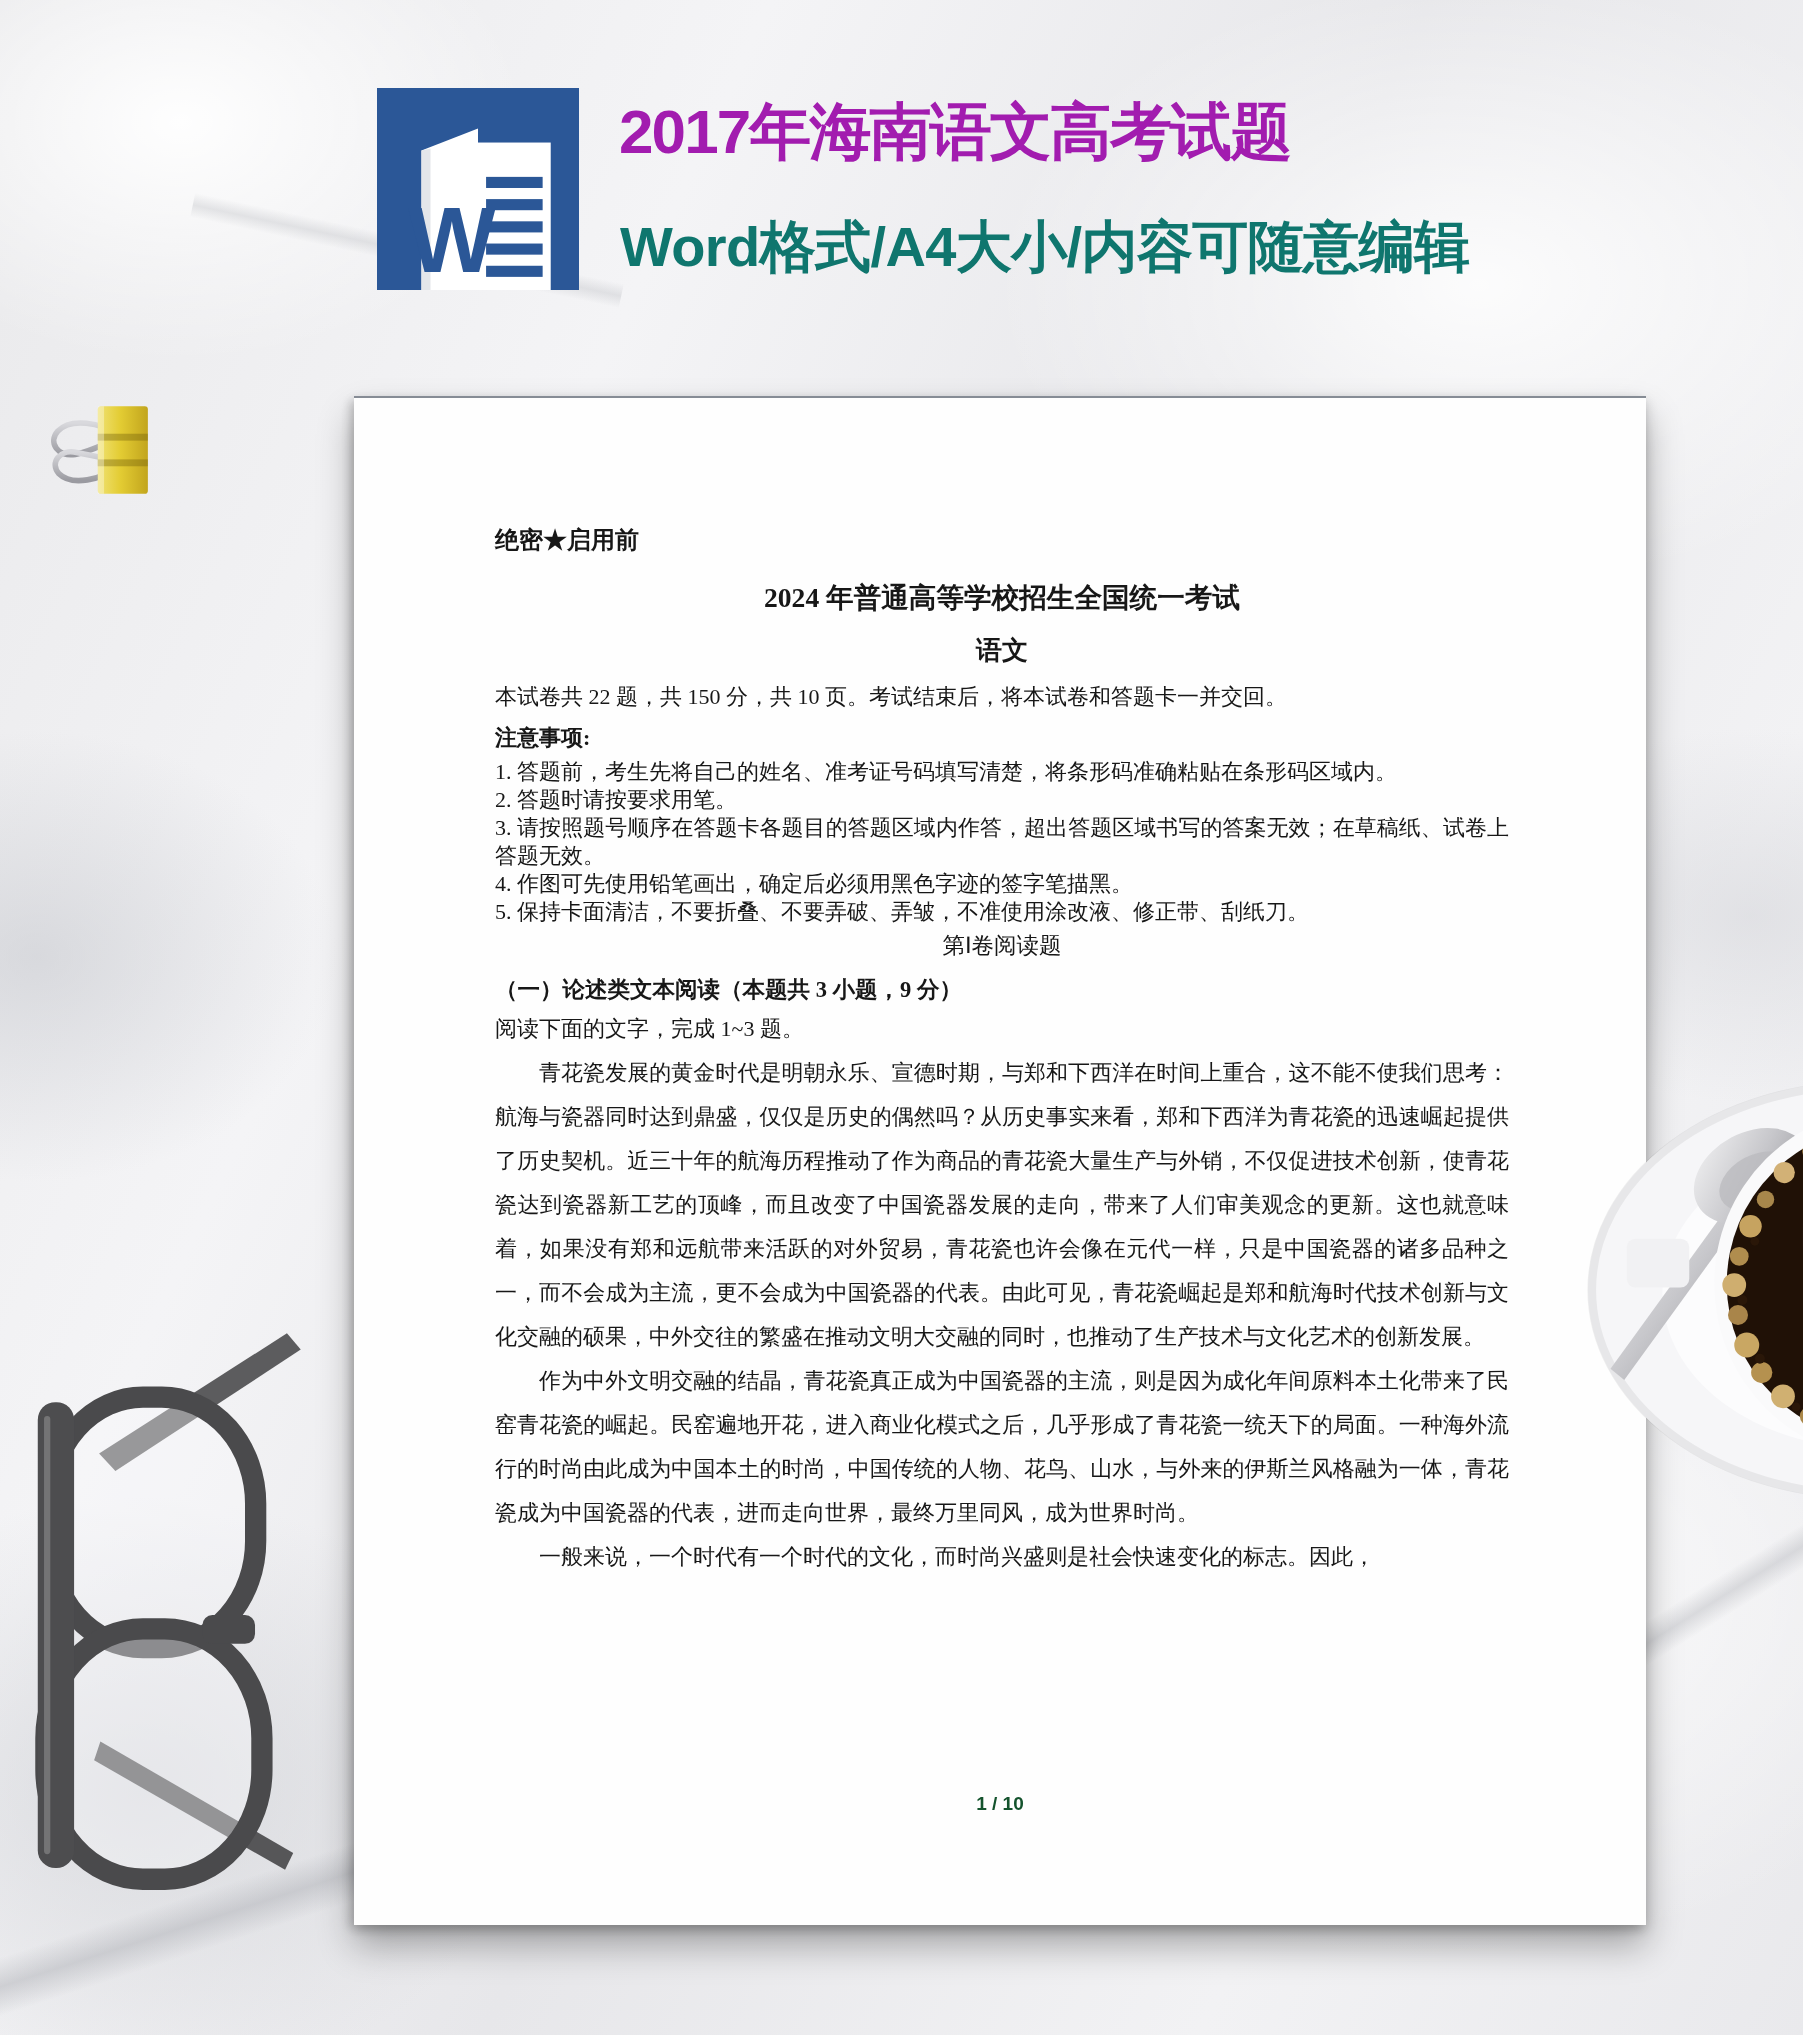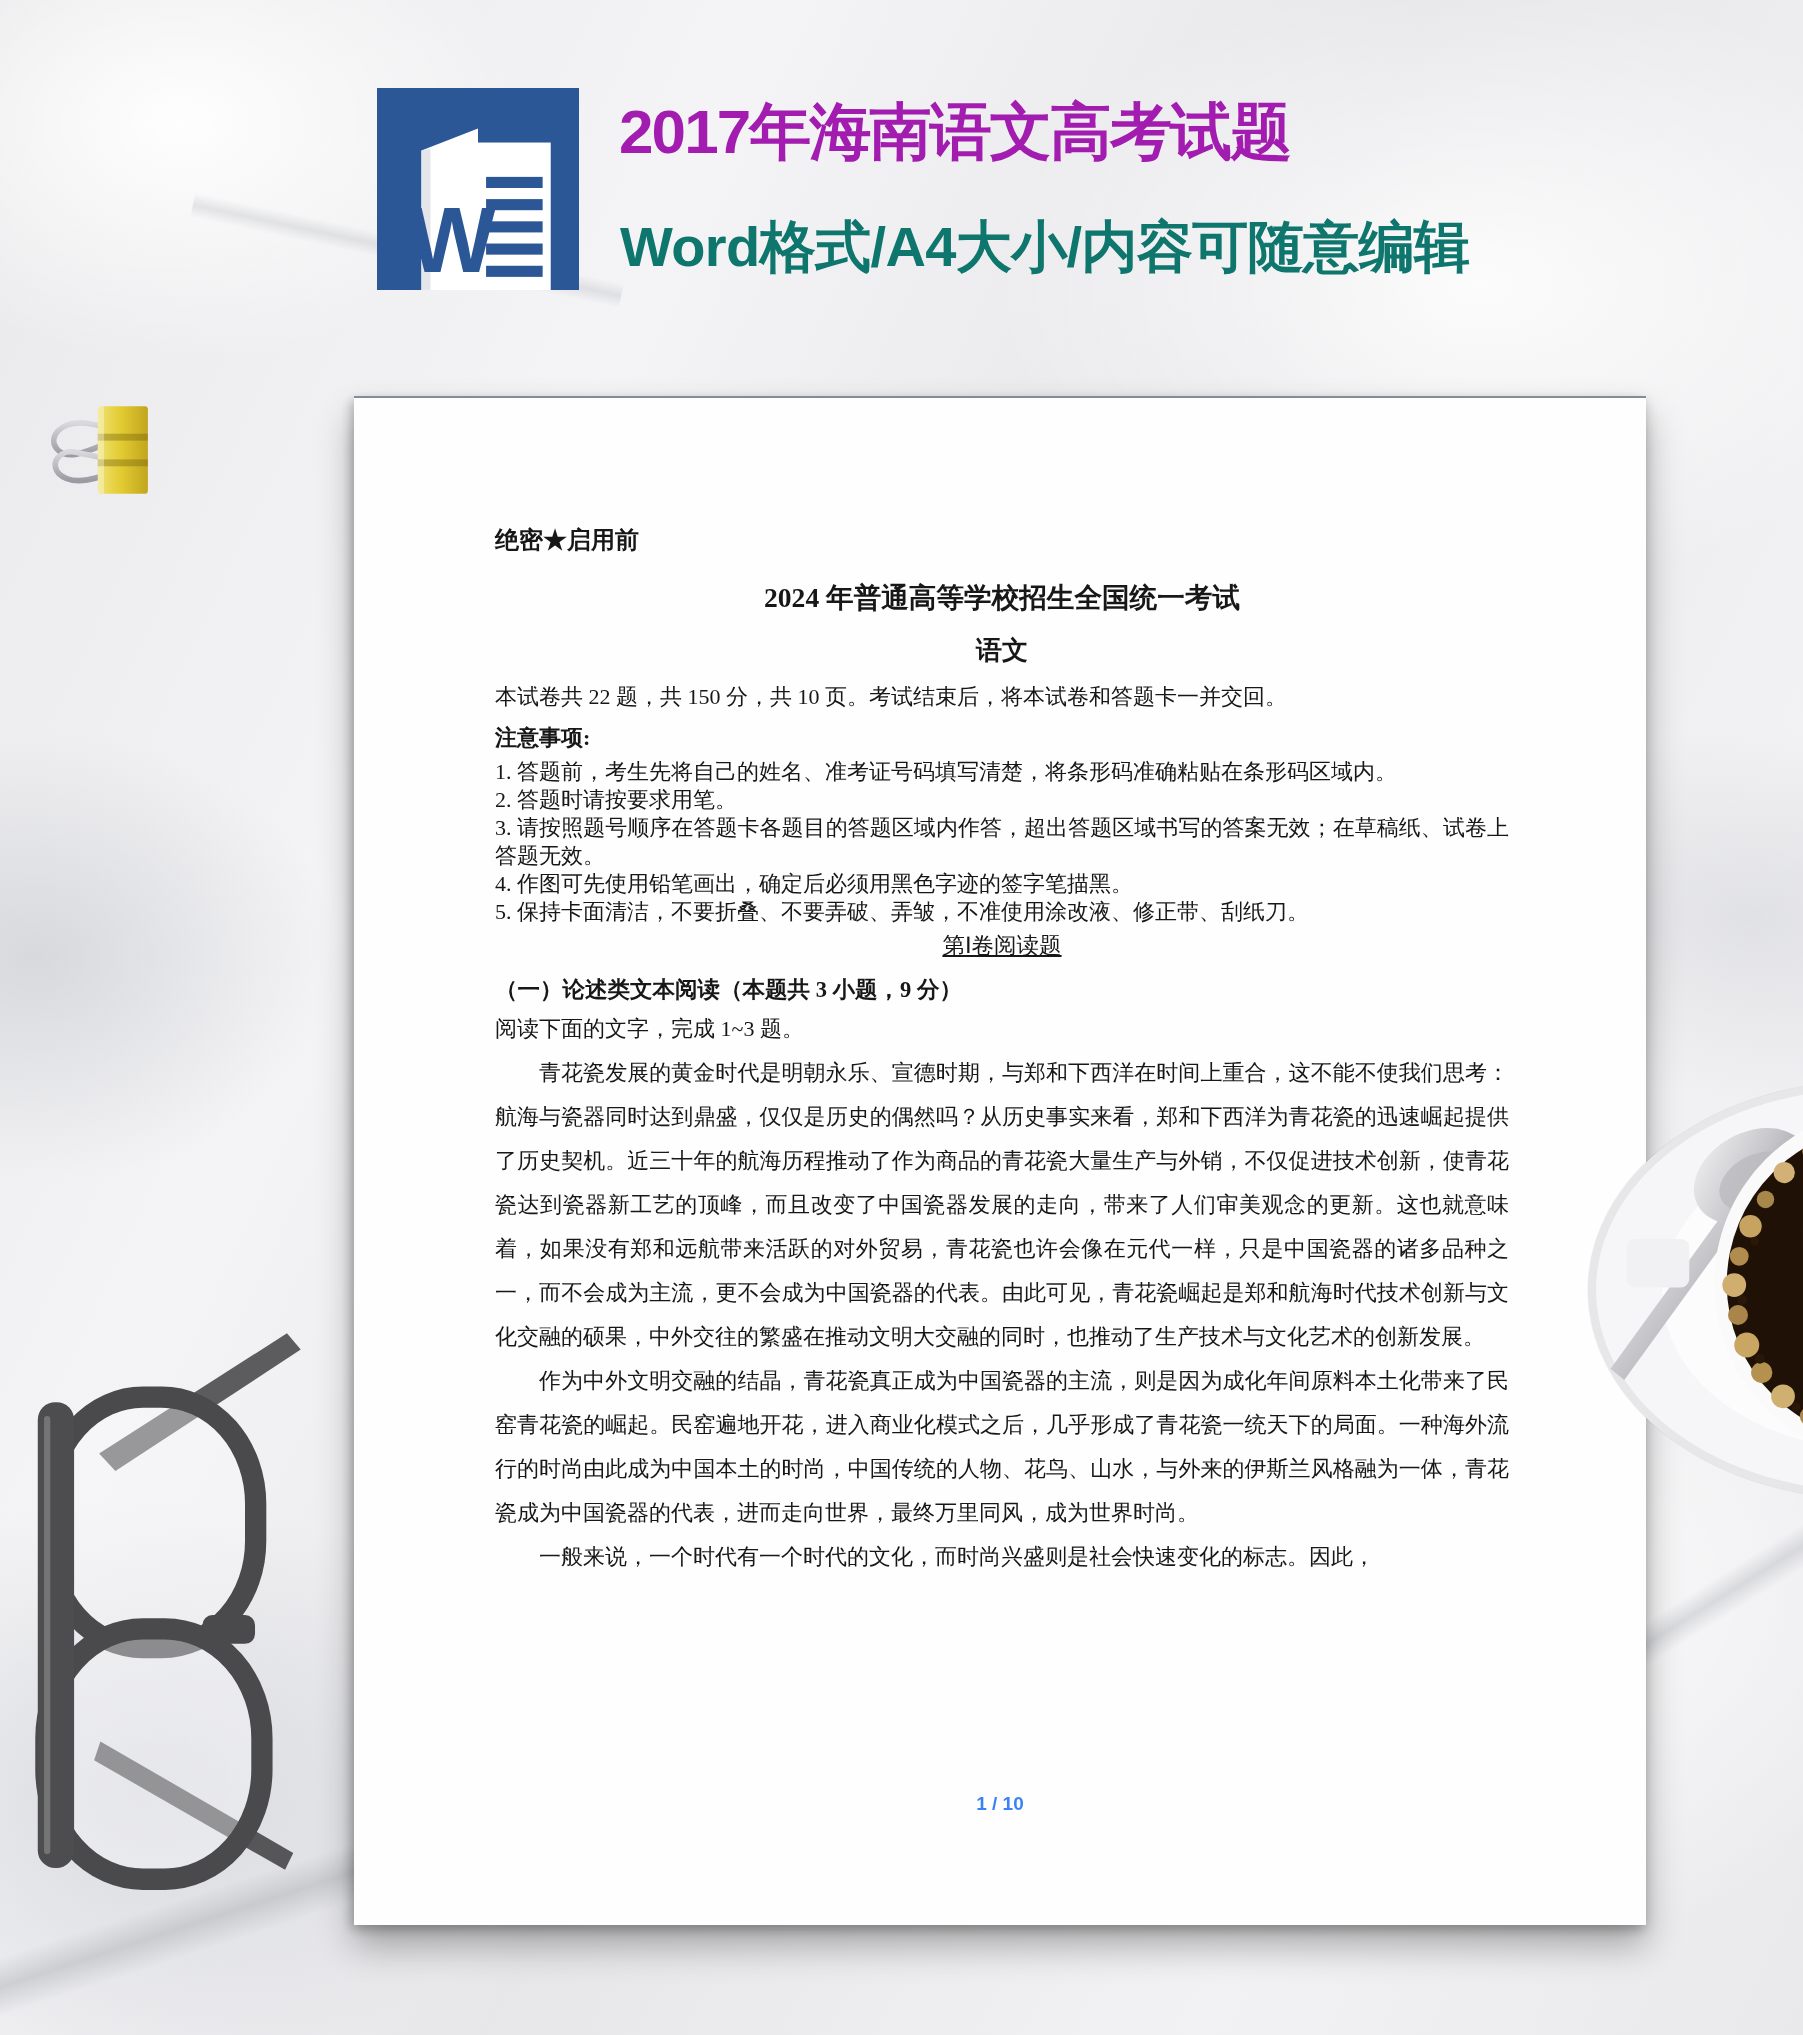--- a/index.html
+++ b/index.html
@@ -50,29 +50,29 @@
     color:#171717;
   }
   .doc-content{ position:absolute; left:141px; right:137px; top:0; }
   .doc-security{ margin-top:128px; font-size:24px; font-weight:700; line-height:29px; }
   .doc-title{ margin-top:25px; font-size:27.6px; font-weight:700; text-align:center; line-height:35px; }
   .doc-subject{ margin-top:19px; font-size:26px; font-weight:700; text-align:center; line-height:33px; }
   .doc-intro{ margin-top:13.8px; font-size:22px; line-height:31px; text-align:justify; }
   .doc-notice-head{ margin-top:10px; font-size:22px; font-weight:700; line-height:31px; }
   .notice-list{ margin-top:5px; }
   .notice-item{ font-size:22px; line-height:28px; text-align:justify; }
-  .doc-section{ margin-top:3.8px; font-size:22.5px; text-align:center; line-height:31px;text-decoration:underline; }
+  .doc-section{ margin-top:3.8px; font-size:22.5px; text-align:center; line-height:31px; }
   .doc-part{ margin-top:6.3px; font-size:22.5px; font-weight:700; line-height:31px; }
   .doc-subpart{ margin-top:13.8px; font-size:22.5px; font-weight:700; line-height:31px; }
   .doc-instruction{ margin-top:7.5px; font-size:22px; line-height:31px; }
   .doc-body{ margin-top:7.5px; }
   .doc-para{ font-size:22px; line-height:44px; text-align:justify; text-indent:2em; }
   .page-number{
     position:absolute; left:0; right:0; top:1395px; text-align:center;
-    font-family:"Liberation Sans", sans-serif; font-size:19px; font-weight:700; color:#3b82f6;
+    font-family:"Liberation Sans", sans-serif; font-size:19px; font-weight:700; color:#14532d;
   }
 
   
   .binder-clip{ position:absolute; left:34px; top:396px; width:122px; height:108px; }
   .eyeglasses{ position:absolute; left:24px; top:1303px; width:288px; height:589px; }
   .coffee{ position:absolute; left:1578px; top:1077px; width:225px; height:426px; }
 </style>
 </head>
 <body>
 

